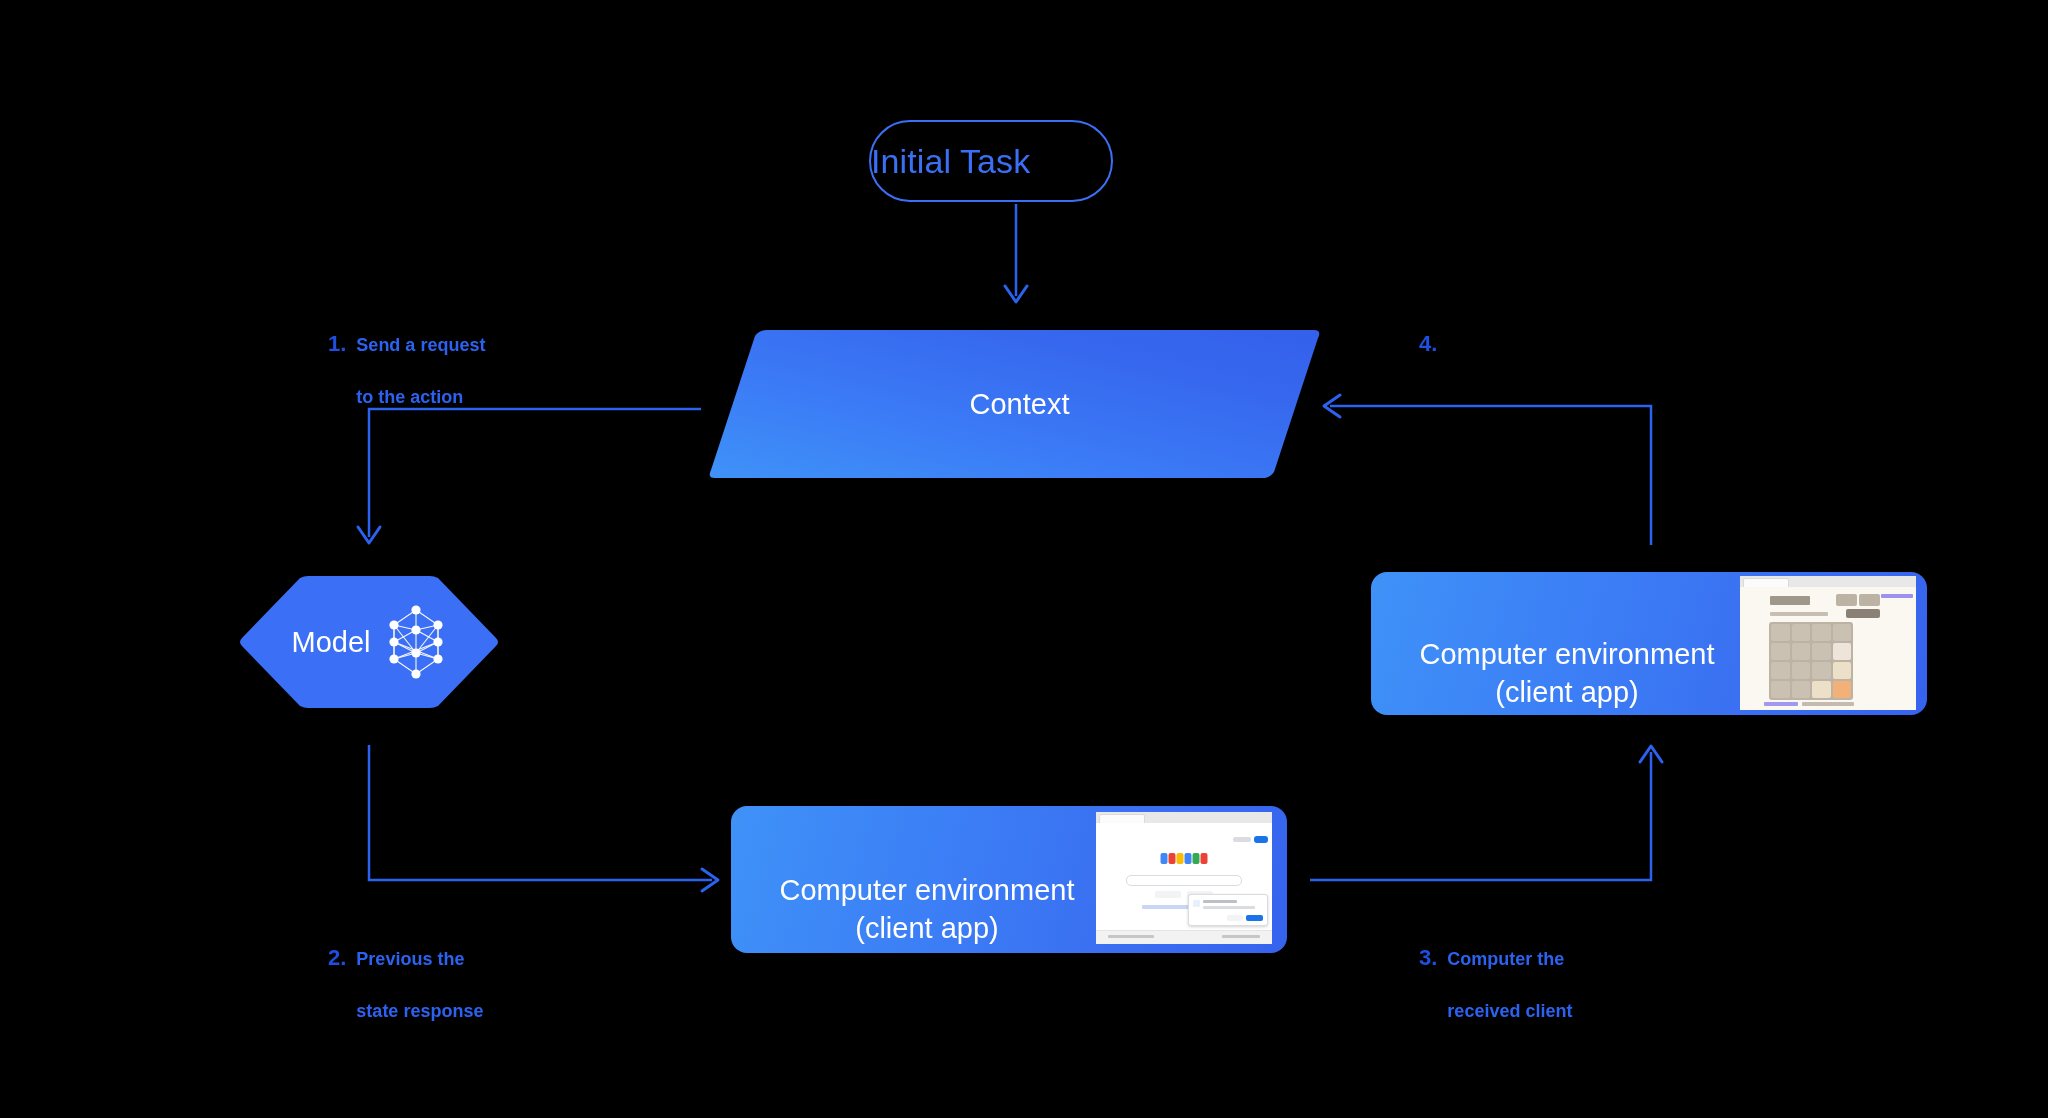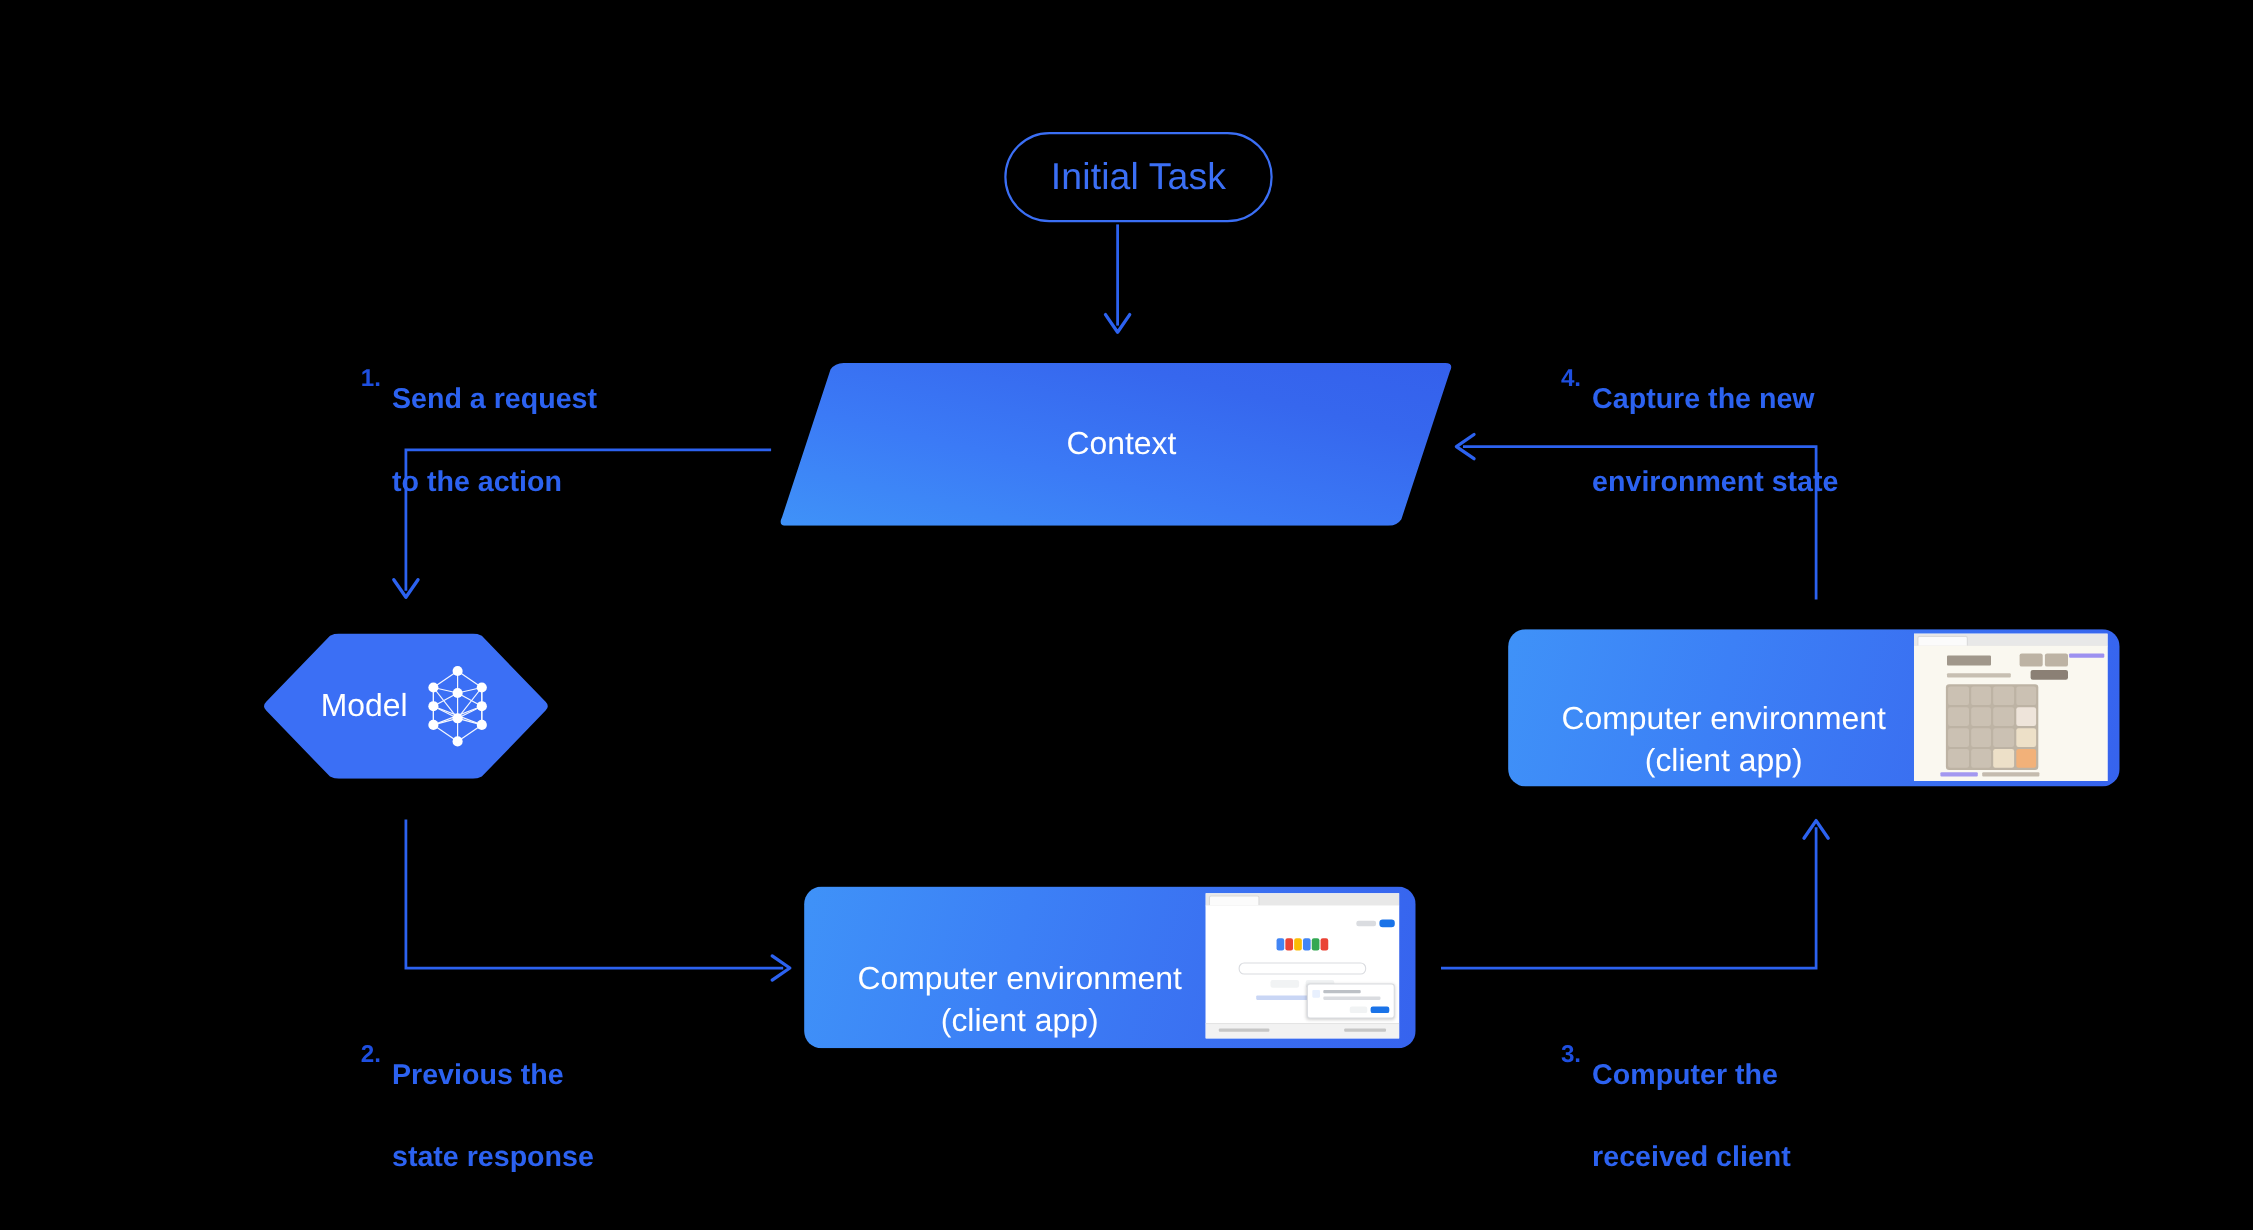--- a/index.html
+++ b/index.html
@@ -28,30 +28,29 @@
     position: absolute;
     left: 0; top: 0;
     width: 2048px;
     height: 1118px;
     pointer-events: none;
   }
 
   
   .initial-task {
     position: absolute;
-    left: 913px;
+    left: 869px;
     top: 120px;
     width: 244px;
     height: 82px;
     border: 2px solid #3B6FF5;
     border-radius: 44px;
     background: transparent;
     display: flex;
     align-items: center;
-    justify-content: center;
     box-sizing: border-box;
   }
   .initial-task-label {
     color: #3B6FF5;
     font-size: 34px;
     letter-spacing: 0.1px;
   }
 
   
   .parallelogram-wrap {
@@ -212,21 +211,21 @@
   }
   .step-num {
     font-size: 22px;
     font-weight: bold;
     color: #1E4FE0;
     margin-right: 10px;
     line-height: 1.45;
     padding-top: 22px;
   }
   .step-text {
-    font-size: 26px;
+    font-size: 18px;
     font-weight: bold;
     line-height: 1.45;
     white-space: pre-line;
     color: #2C62F0;
   }
   #step-1 { left: 328px; top: 306px; }
   #step-2 { left: 328px; top: 920px; }
   #step-3 { left: 1419px; top: 920px; }
   #step-4 { left: 1419px; top: 306px; }
 </style>
@@ -452,19 +451,15 @@
   <div class="step" id="step-3">
     <span class="step-num">3.</span>
     <span class="step-text">
       <span>Computer the</span><br>
       <span>received client</span>
     </span>
   </div>
 
   <div class="step" id="step-4">
     <span class="step-num">4.</span>
-    <span class="step-text">
-      <span>Capture the new</span><br>
-      <span>environment state</span>
-    </span>
   </div>
 
 </div>
 
 </body></html>

